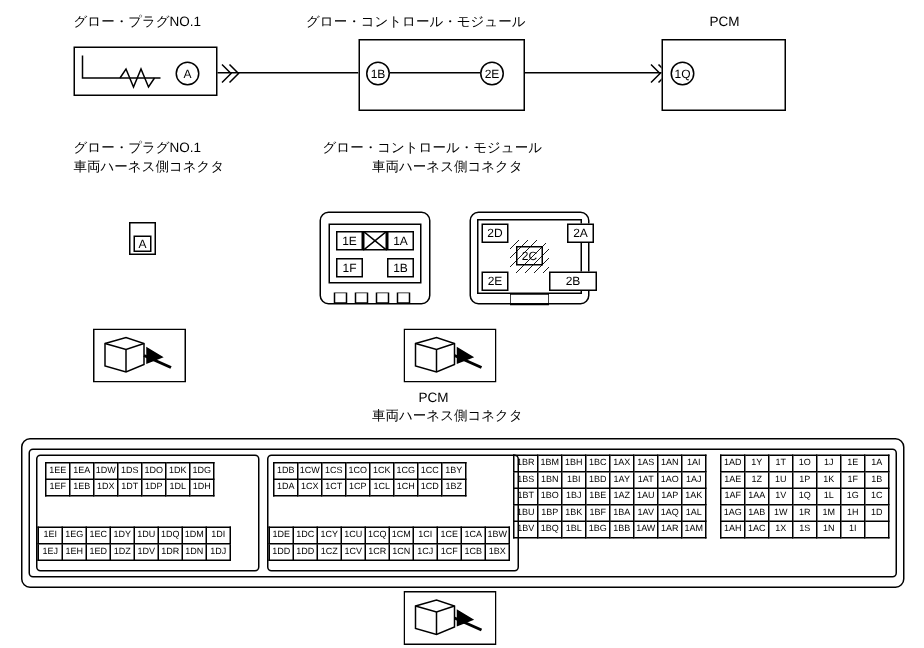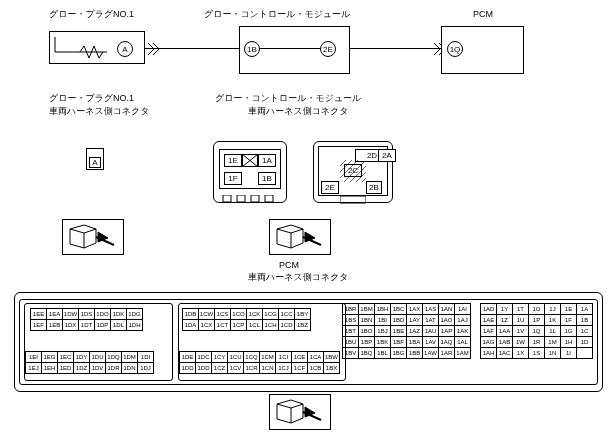--- a/index.html
+++ b/index.html
@@ -95,28 +95,28 @@
 
   <svg class="abs" style="left:219px;top:195px;" width="62" height="9" viewBox="0 0 62 9">
     <rect x="4" y="0" width="8" height="7" fill="none" stroke="#000"></rect>
     <rect x="18" y="0" width="8" height="7" fill="none" stroke="#000"></rect>
     <rect x="32" y="0" width="8" height="7" fill="none" stroke="#000"></rect>
     <rect x="46" y="0" width="8" height="7" fill="none" stroke="#000"></rect>
   </svg>
 
   <div class="abs conn-outer rnd" style="left:313px;top:141px;width:80px;height:62px;"></div>
   <div class="abs" style="left:318px;top:146px;width:70px;height:50px;border:1px solid #000;box-sizing:border-box;"></div>
-  <div class="abs cellbox" style="left:321px;top:149px;width:34px;height:13px;margin-left:34px;">2D</div>
+  <div class="abs cellbox" style="left:321px;top:149px;width:18px;height:13px;">2D</div>
   <div class="abs cellbox" style="left:366px;top:149px;width:18px;height:13px;margin-left:12px;">2A</div>
   <div class="abs cellbox" style="left:344px;top:164px;width:18px;height:13px;">2C</div>
   <svg class="abs" style="left:340px;top:160px;" width="26" height="22" viewBox="0 0 26 22">
     <path d="M0 6 L6 0 M0 12 L12 0 M0 18 L18 0 M4 22 L24 2 M10 22 L26 6 M16 22 L26 12 M22 22 L26 18" stroke="#000" stroke-width="0.6" fill="none"></path>
   </svg>
   <div class="abs cellbox" style="left:321px;top:181px;width:18px;height:13px;">2E</div>
-  <div class="abs cellbox" style="left:366px;top:181px;width:16px;height:13px;">2B</div>
+  <div class="abs cellbox" style="left:366px;top:181px;width:32px;height:13px;">2B</div>
   <svg class="abs" style="left:340px;top:196px;" width="26" height="8" viewBox="0 0 26 8">
     <rect x="0" y="0" width="26" height="7" fill="none" stroke="#000"></rect>
   </svg>
 
   <div class="abs lbl2" style="left:279px;top:259px;">PCM</div>
   <div class="abs lbl2" style="left:248px;top:271px;">車両ハーネス側コネクタ</div>
 
   <svg class="abs" style="left:62px;top:219px;" width="62" height="36" viewBox="0 0 62 36">
     <rect x="0.5" y="0.5" width="61" height="35" fill="none" stroke="#000"></rect>
     <path d="M8 10 L22 6 L34 10 L34 24 L22 29 L8 25 Z" fill="#fff" stroke="#000"></path>

